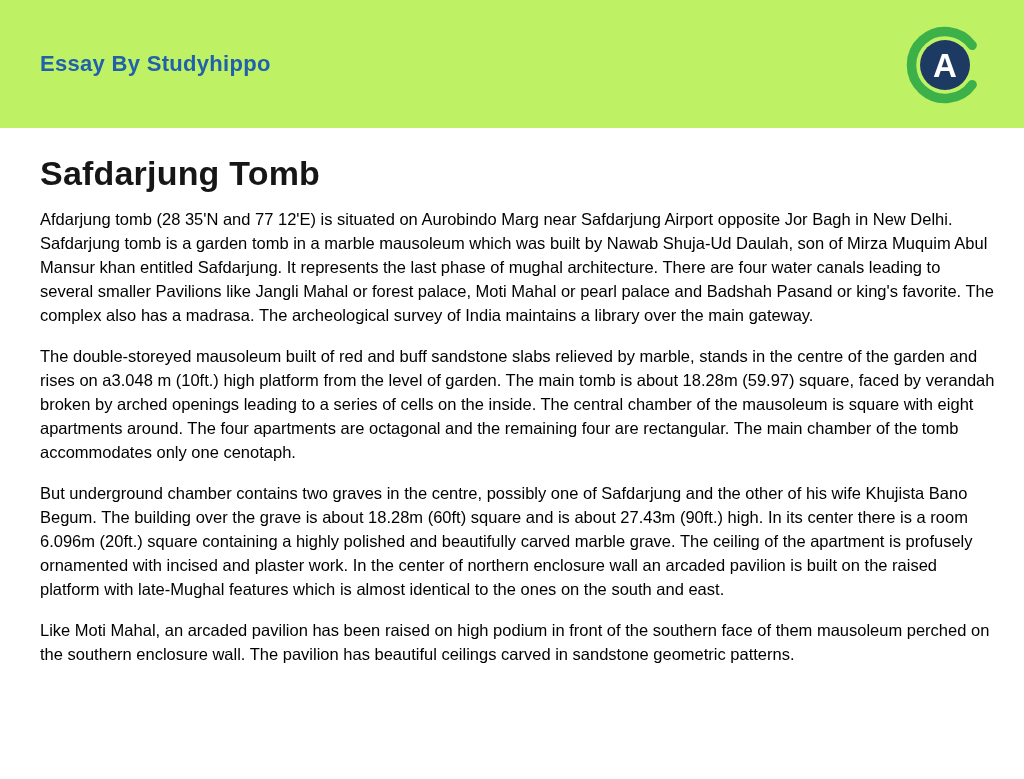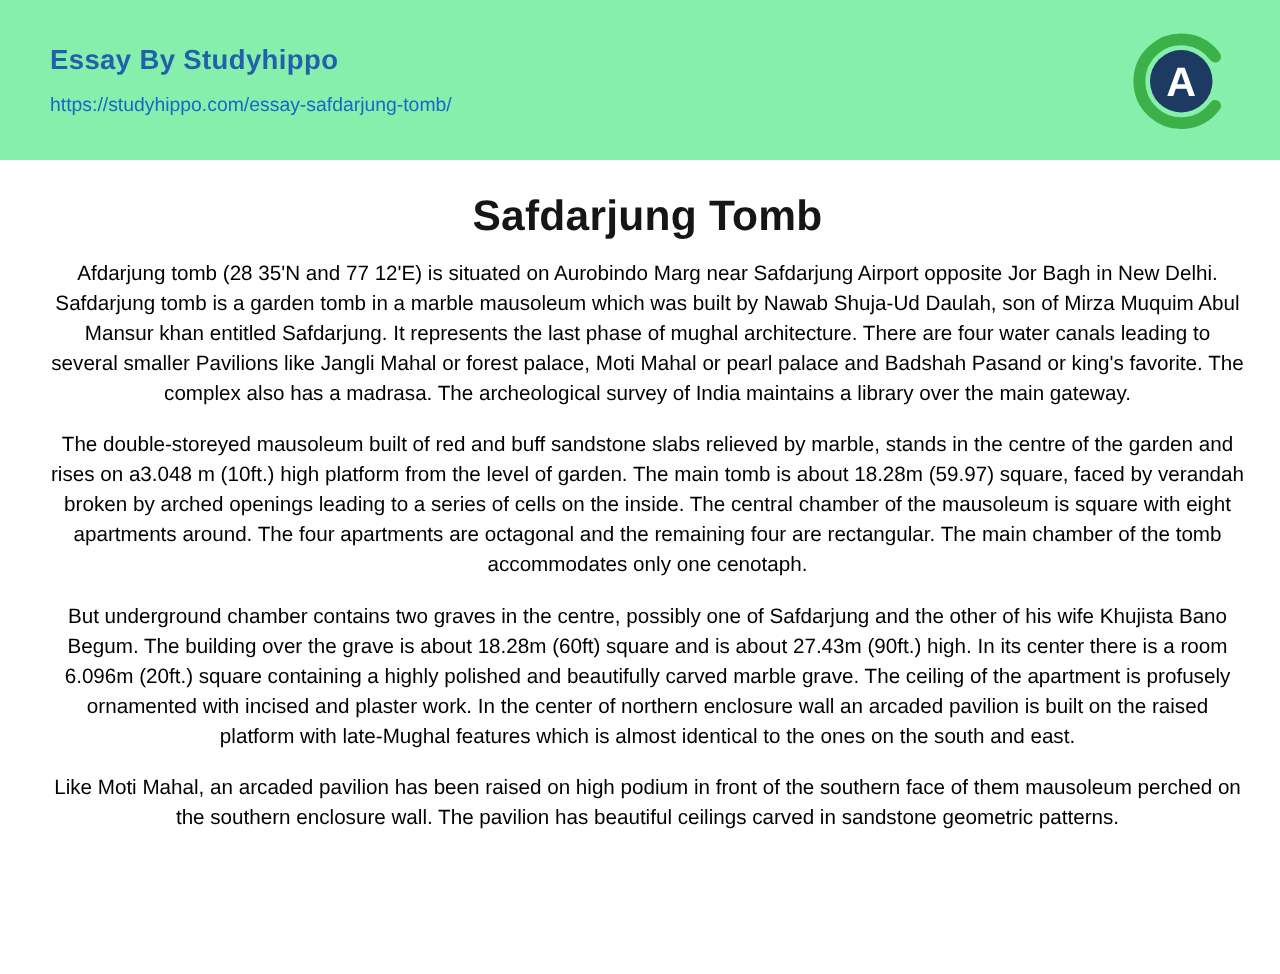--- a/index.html
+++ b/index.html
@@ -5,21 +5,21 @@
   * { margin: 0; padding: 0; box-sizing: border-box; }
   html, body { width: 1024px; }
   body {
     width: 1024px;
     height: 779px;
     background: #ffffff;
     font-family: "Liberation Sans", sans-serif;
     overflow: hidden;
   }
   .header {
-    background: #86efac;
+    background: #bef264;
     height: 128px;
     padding: 0 40px;
     display: flex;
     align-items: center;
     justify-content: space-between;
   }
   .header-text { display: flex; flex-direction: column; }
   .site-title {
     font-size: 22px;
     font-weight: 700;
@@ -35,21 +35,20 @@
     cursor: pointer;
   }
   .logo {
     width: 78px;
     height: 78px;
     flex: 0 0 auto;
     margin-top: 2px;
   }
   .content {
     padding: 20px 28px 0 40px;
-    text-align: center;
   }
   .page-title {
     font-size: 34px;
     font-weight: 700;
     color: #161616;
     letter-spacing: 0.2px;
     margin: 6px 0 14px 0;
   }
   .essay-paragraph {
     font-size: 16.5px;
@@ -59,21 +58,20 @@
   }
 </style>
 </head>
 <body>
 
 <div class="page">
 
   <header class="header">
     <div class="header-text">
       <div class="site-title">Essay By Studyhippo</div>
-      <a class="site-url" href="#">https://studyhippo.com/essay-safdarjung-tomb/</a>
     </div>
     <div class="logo">
       <svg width="78" height="78" viewBox="0 0 78 78">
         <path d="M 66.1 19.3 A 33.5 33.5 0 1 0 66.1 58.7" fill="none" stroke="#3cb14a" stroke-width="9.5" stroke-linecap="round"></path>
         <circle cx="39" cy="39" r="25" fill="#1d3a63"></circle>
         <text x="39" y="50.5" text-anchor="middle" font-size="33" font-weight="bold" fill="#ffffff" font-family="Liberation Sans, sans-serif">A</text>
       </svg>
     </div>
   </header>
 

